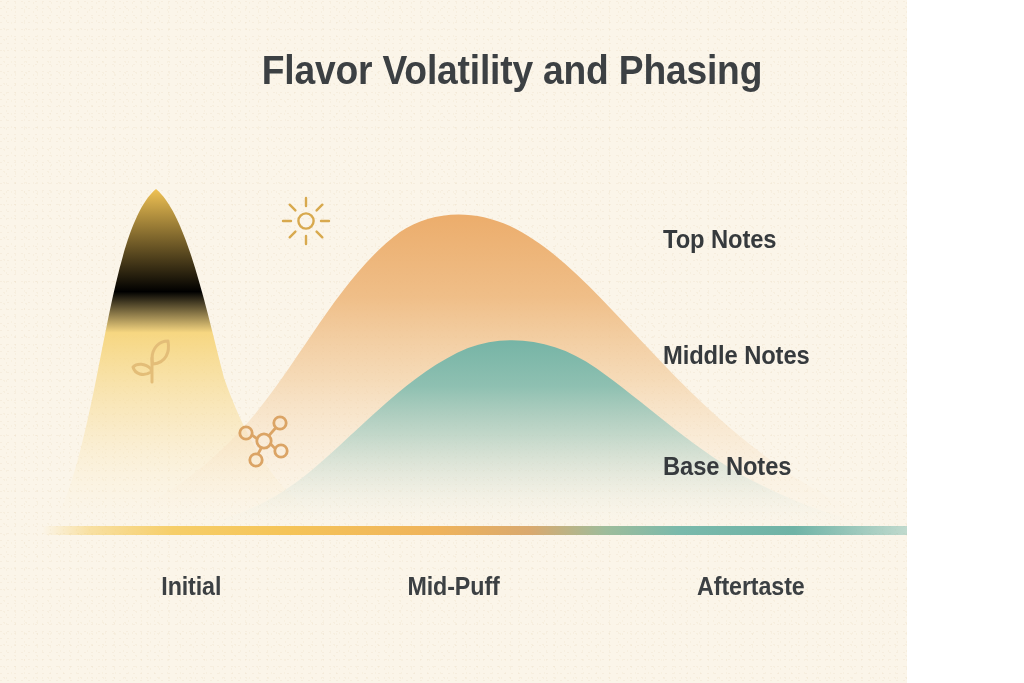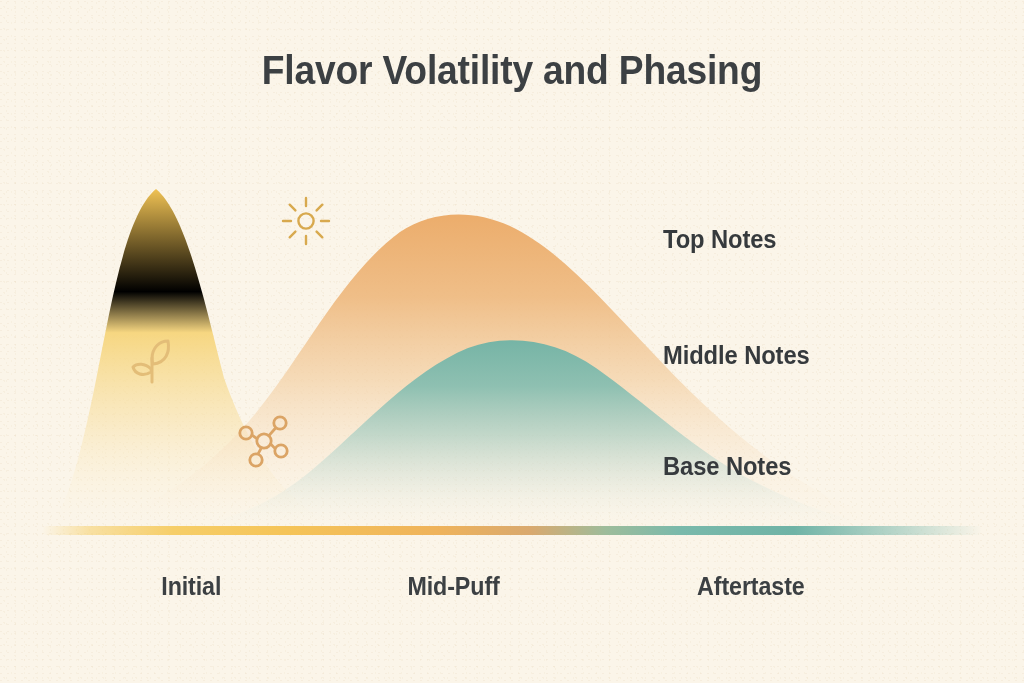--- a/index.html
+++ b/index.html
@@ -2,21 +2,21 @@
 <html><head>
 <meta charset="utf-8">
 <style>
   html, body {
     margin: 0;
     padding: 0;
     background: #ffffff;
   }
   #stage {
     position: relative;
-    width: 1024px;
+    width: 907px;
     height: 683px;
     background: #fbf5e9;
     overflow: hidden;
     font-family: "Liberation Sans", sans-serif;
     -webkit-font-smoothing: antialiased;
   }
   
   #paper-grain {
     position: absolute;
     inset: 0;

